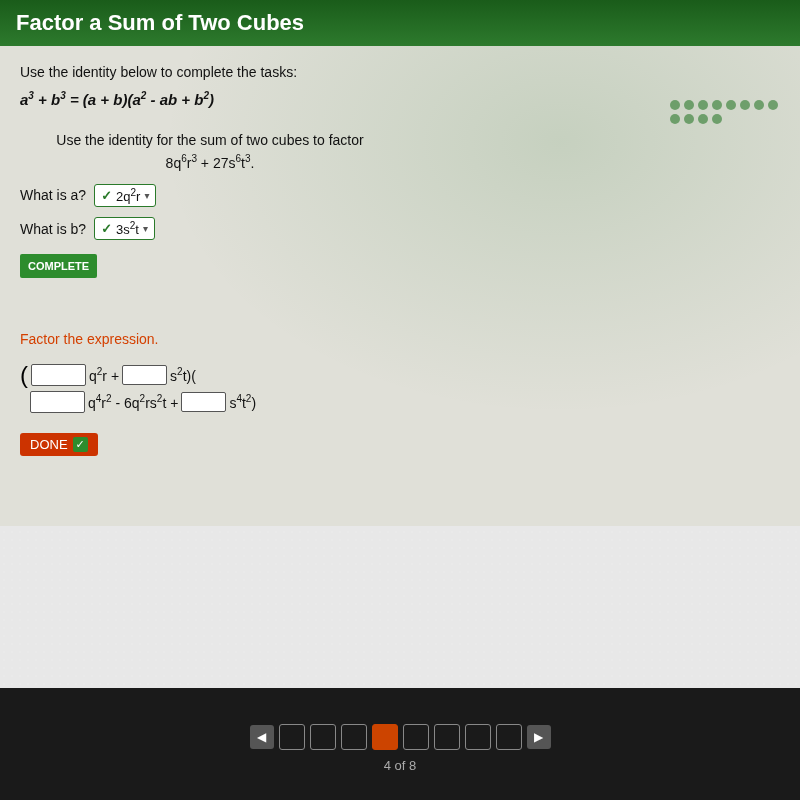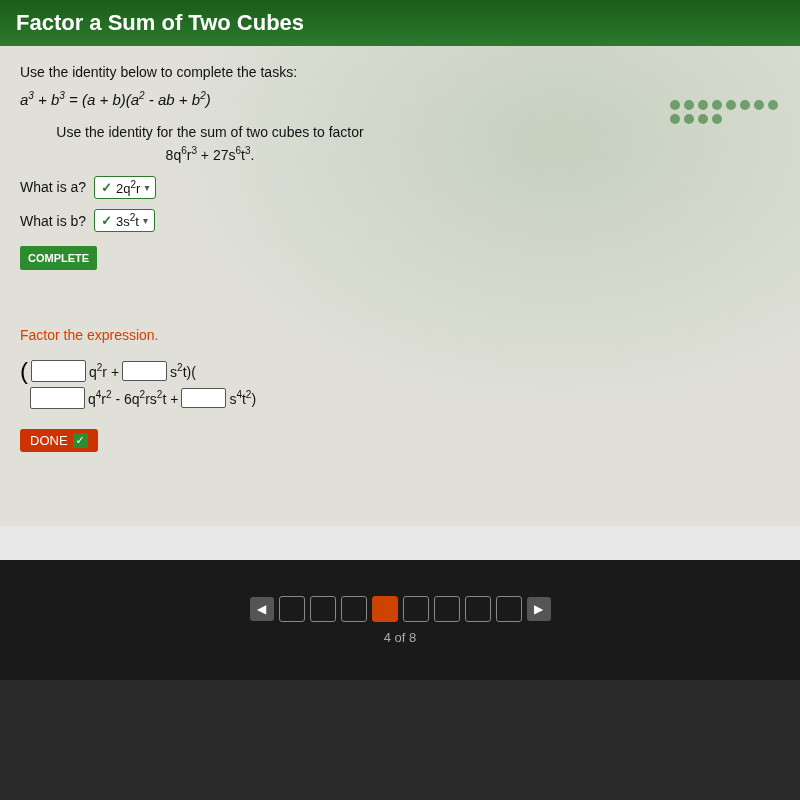--- a/index.html
+++ b/index.html
@@ -9,21 +9,21 @@
       height: 800px;
       background: #2a2a2a;
       font-family: Arial, sans-serif;
       overflow: hidden;
       position: relative;
     }
 
     
     .main-content {
       width: 800px;
-      height: 560px;
+      height: 688px;
       background: #e8e8e8;
       background-image: radial-gradient(circle, rgba(255,255,255,0.1) 1px, transparent 1px);
       background-size: 8px 8px;
       position: relative;
     }
 
     
     .header {
       background: linear-gradient(to bottom, #1a5c1a, #2d7a2d);
       padding: 10px 16px;
@@ -57,22 +57,23 @@
 
     .instruction-text {
       font-size: 14px;
       color: #111;
       margin-bottom: 10px;
     }
 
     .identity-box {
       font-size: 15px;
       color: #111;
-      margin-bottom: 14px;
+      margin-bottom: 22px;
       font-style: italic;
+      font-weight: bold;
     }
 
     .use-identity-text {
       font-size: 14px;
       color: #111;
       margin-bottom: 10px;
       line-height: 1.5;
       text-align: center;
     }
 

